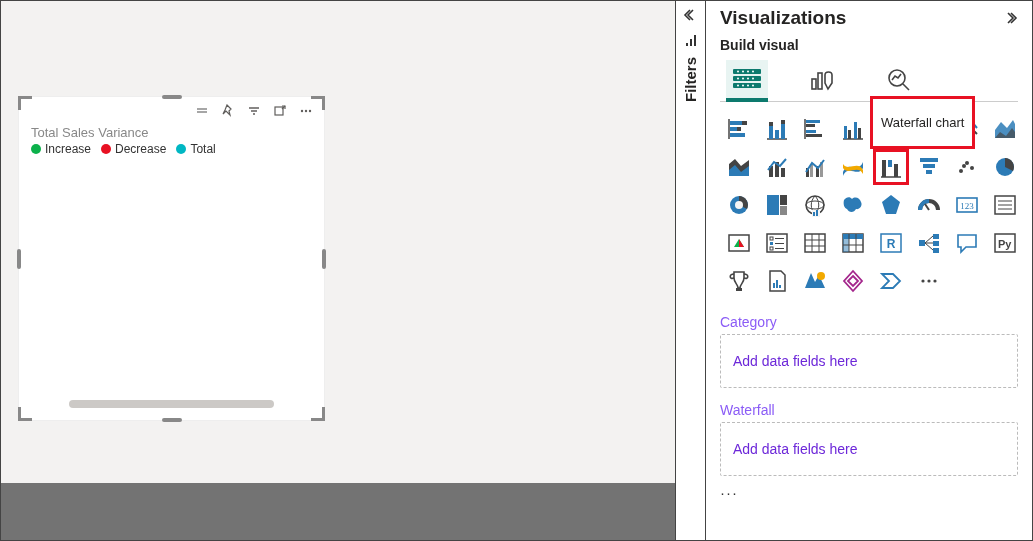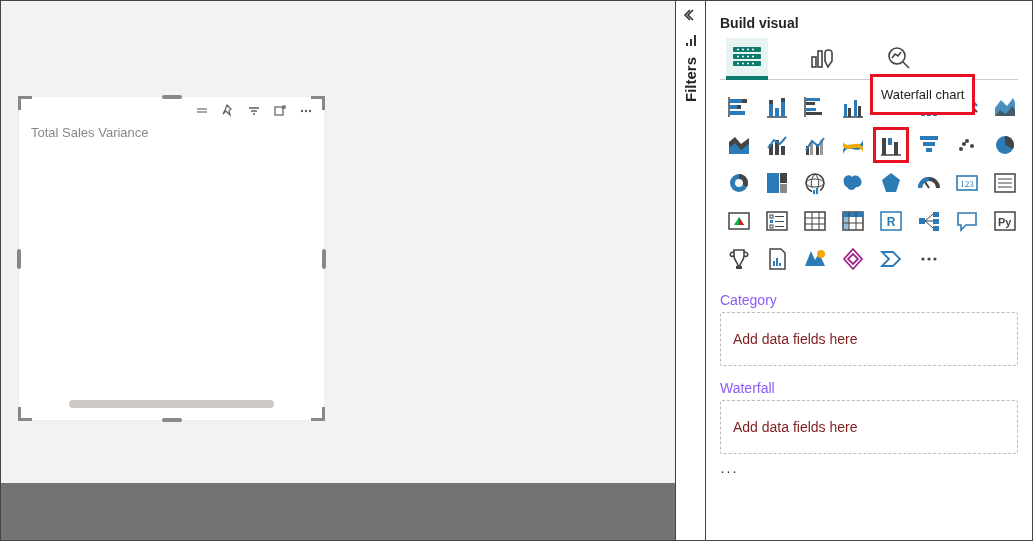--- a/index.html
+++ b/index.html
@@ -32,23 +32,23 @@
   .viz-pane { width:327px; border-left:1px solid #444; background:#fff; padding:6px 14px 0; flex:none; display:flex; flex-direction:column; overflow:hidden; }
   .viz-head { display:flex; align-items:center; justify-content:space-between; }
   .viz-head h1 { font-size:19px; font-weight:600; margin:0; }
   .sub { font-size:14px; font-weight:700; margin:8px 0 6px; }
   .tabbar { display:flex; gap:34px; align-items:flex-end; border-bottom:1px solid #ccc; padding-left:6px; padding-bottom:0; }
   .tab { width:42px; height:42px; display:flex; align-items:center; justify-content:center; position:relative; }
   .tab.sel { background:#e8f4f2; border-bottom:4px solid #0d7a6e; margin-bottom:-1px; }
   .gallery { display:grid; grid-template-columns:repeat(8, 34px); grid-auto-rows:34px; gap:4px 4px; padding:10px 0 10px 2px; position:relative; }
   .gitem { width:34px; height:34px; display:flex; align-items:center; justify-content:center; position:relative; }
   .gitem.highlight { outline:3px solid #e81123; outline-offset:-2px; }
-  .tooltip { position:absolute; left:150px; top:-6px; background:#fff; border:3px solid #e81123; padding:10px 8px; font-size:13px; white-space:nowrap; z-index:10; }
+  .tooltip { position:absolute; left:150px; top:-6px; background:#fff; border:3px solid #e81123; padding:16px 8px; font-size:13px; white-space:nowrap; z-index:10; }
   .field-label { font-size:14px; color:#8b5cf6; margin:6px 0 4px; }
-  .dropzone { border:1px dashed #bbb; border-radius:2px; padding:18px 12px; font-size:14px; color:#7f1d1d; margin-bottom:8px; }
+  .dropzone { border:1px dashed #bbb; border-radius:2px; padding:18px 12px; font-size:14px; color:#6d28d9; margin-bottom:8px; }
   .ellipsis-row { font-size:15px; color:#333; letter-spacing:1px; }
   svg { display:block; }
 </style>
 </head>
 <body>
 
 <div class="root">
 
   <div class="canvas-area">
     <div class="canvas-bg"></div>
@@ -90,20 +90,34 @@
           </span>
         <span class="hicon">
             <svg width="14" height="14" viewBox="0 0 14 14">
               <circle cx="3" cy="7" r="1.2" fill="#605e5c"></circle>
               <circle cx="7" cy="7" r="1.2" fill="#605e5c"></circle>
               <circle cx="11" cy="7" r="1.2" fill="#605e5c"></circle>
             </svg>
           </span>
       </div>
       <div class="visual-title">Total Sales Variance</div>
+      <div class="legend">
+        <span>
+            <span class="dot" style="background:#0cb14b"></span>
+            <span>Increase</span>
+          </span>
+        <span>
+            <span class="dot" style="background:#e81123"></span>
+            <span>Decrease</span>
+          </span>
+        <span>
+            <span class="dot" style="background:#00b7c3"></span>
+            <span>Total</span>
+          </span>
+      </div>
       <div class="scrollbar"></div>
     </div>
   </div>
 
   <div class="filters-tab">
     <span>
         <svg width="16" height="16" viewBox="0 0 16 16">
           <path d="M10 3 L5 8 L10 13" fill="none" stroke="#333" stroke-width="1.6"></path>
           <path d="M7 3 L2 8 L7 13" fill="none" stroke="#333" stroke-width="1.6"></path>
         </svg>
@@ -112,20 +126,29 @@
         <svg width="14" height="14" viewBox="0 0 14 14">
           <rect x="2" y="10" width="2" height="3" fill="#333"></rect>
           <rect x="6" y="6" width="2" height="7" fill="#333"></rect>
           <rect x="10" y="2" width="2" height="11" fill="#333"></rect>
         </svg>
       </span>
     <span class="filters-label">Filters</span>
   </div>
 
   <div class="viz-pane">
+    <div class="viz-head">
+      <h1>Visualizations</h1>
+      <span>
+          <svg width="16" height="16" viewBox="0 0 16 16">
+            <path d="M6 3 L11 8 L6 13" fill="none" stroke="#333" stroke-width="1.6"></path>
+            <path d="M9 3 L14 8 L9 13" fill="none" stroke="#333" stroke-width="1.6"></path>
+          </svg>
+        </span>
+    </div>
     <div class="sub">Build visual</div>
 
     <div class="tabbar">
       <div class="tab sel">
         <svg width="30" height="28" viewBox="0 0 30 28">
             <rect x="1" y="4" width="28" height="5" rx="1" fill="#0d7a6e"></rect>
             <rect x="1" y="11" width="28" height="5" rx="1" fill="#0d7a6e"></rect>
             <rect x="1" y="18" width="28" height="5" rx="1" fill="#0d7a6e"></rect>
             <g fill="#fff">
               <circle cx="6" cy="6.5" r="1"></circle>

